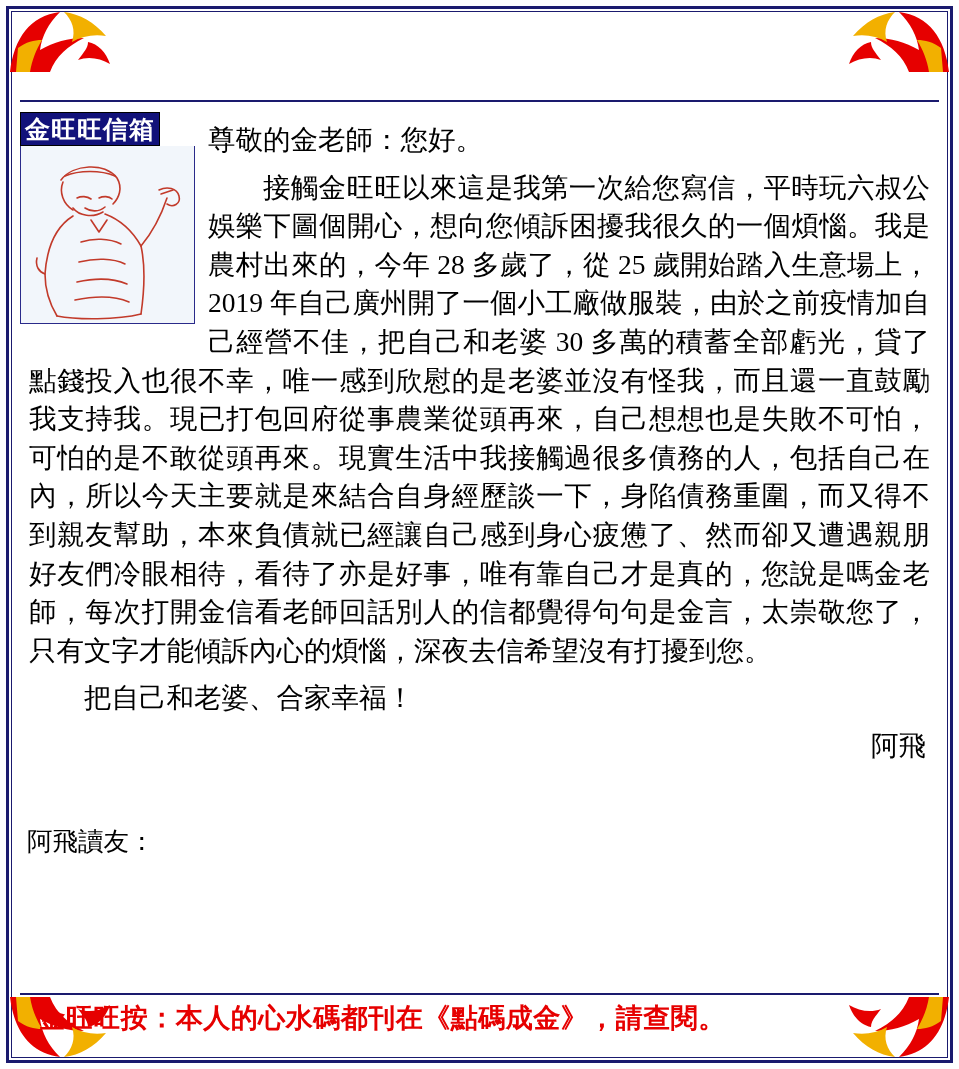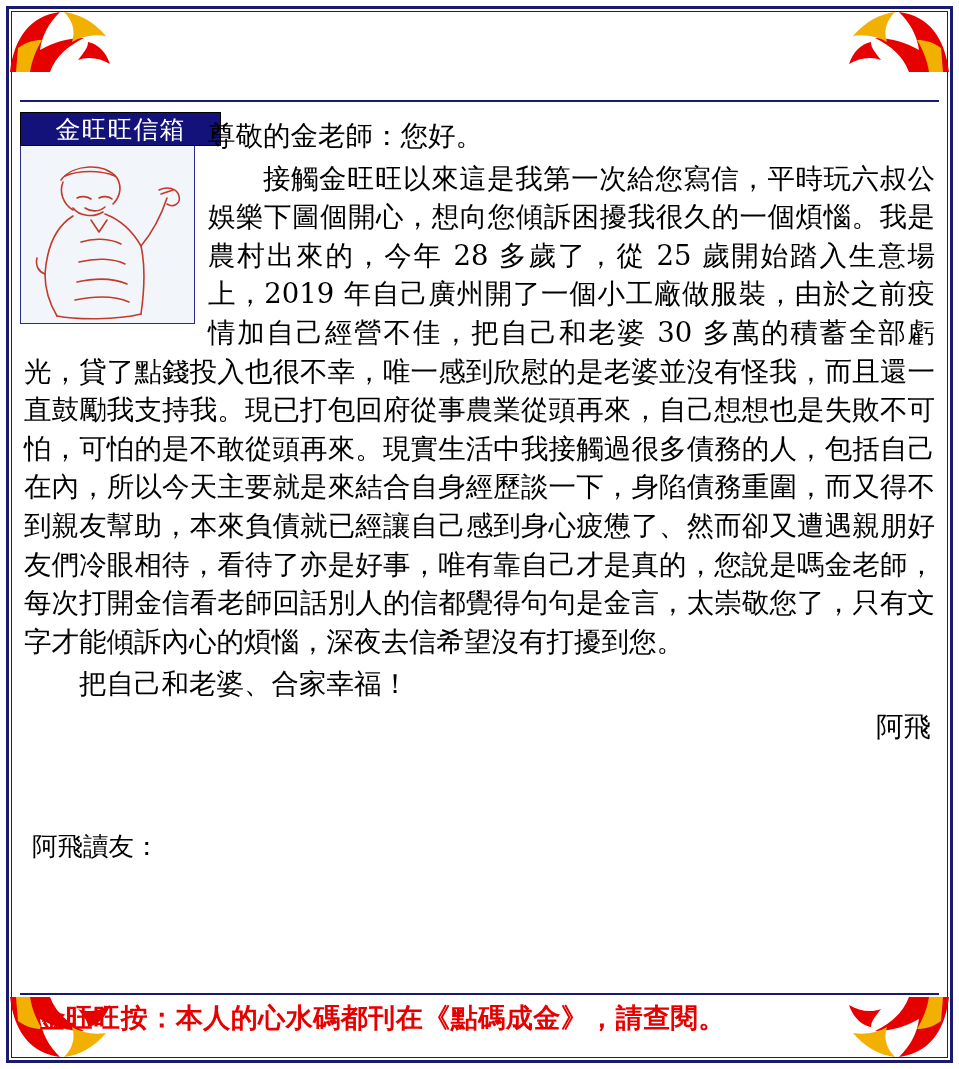--- a/index.html
+++ b/index.html
@@ -91,27 +91,27 @@
   }
 
   
   .mailbox {
     position: absolute;
     left: 20px;
     top: 112px;
     width: 175px;
   }
   .mailbox-label {
-    width: 201px;
+    width: 140px;
     height: 34px;
     background: #12127a;
     color: #ffffff;
     font-family: "DejaVu Serif", "Liberation Serif", serif;
     font-size: 25px;
-    font-weight: normal;
+    font-weight: bold;
     letter-spacing: 1px;
     text-align: center;
     line-height: 34px;
     box-sizing: border-box;
     border: 1px solid #000;
   }
   .mailbox-art {
     width: 175px;
     height: 178px;
     border: 1px solid #2a2a8a;
@@ -128,21 +128,21 @@
     left: 20px;
     top: 112px;
     width: 919px;
     font-size: 27.5px;
     line-height: 38.6px;
     color: #000000;
     font-family: "DejaVu Serif", "Liberation Serif", serif;
     text-align: justify;
     text-justify: inter-character;
   }
-  .letter p { margin: 4px; }
+  .letter p { margin: 9px; font-family: Liberation Serif, serif; }
   .indent { text-indent: 2em; }
 
   
   .float-box {
     float: left;
     width: 188px;
     height: 215px;
   }
 
   .sign-right {
@@ -156,21 +156,21 @@
     left: 20px;
     top: 815px;
     width: 919px;
     font-size: 25.5px;
     line-height: 38px;
     color: #000000;
     font-family: "DejaVu Serif", "Liberation Serif", serif;
     text-align: justify;
     text-justify: inter-character;
   }
-  .reply p { margin: 12px; }
+  .reply p { margin: 7px; }
 
   
   .footer-note {
     position: absolute;
     left: 0;
     top: 1000px;
     width: 764px;
     text-align: center;
     color: #e60000;
     font-family: "DejaVu Serif", "Liberation Serif", serif;

